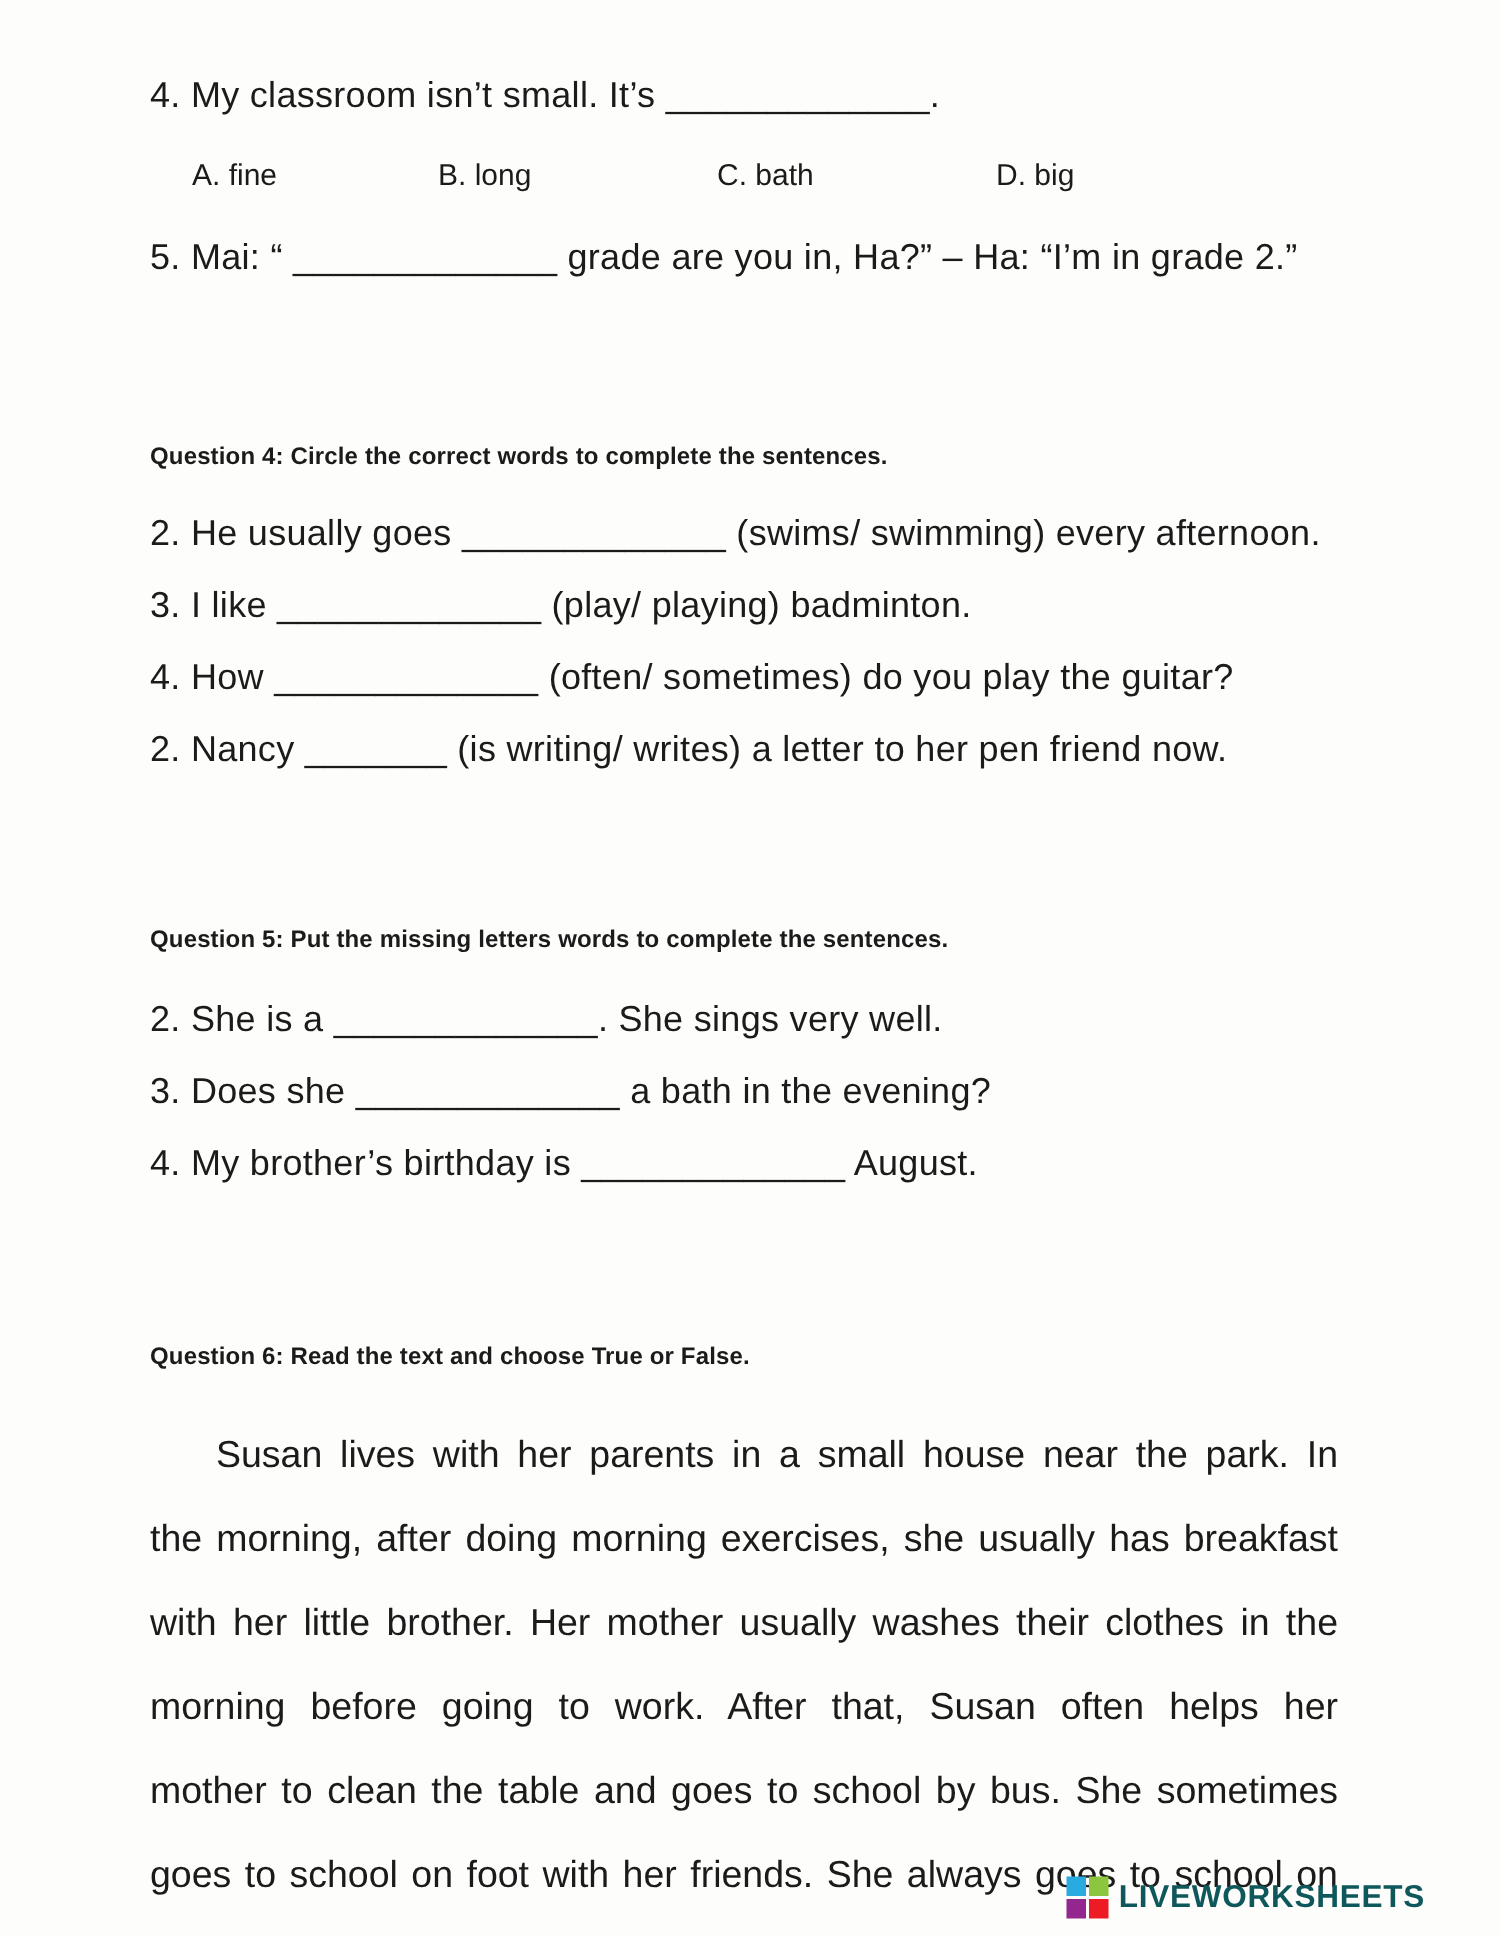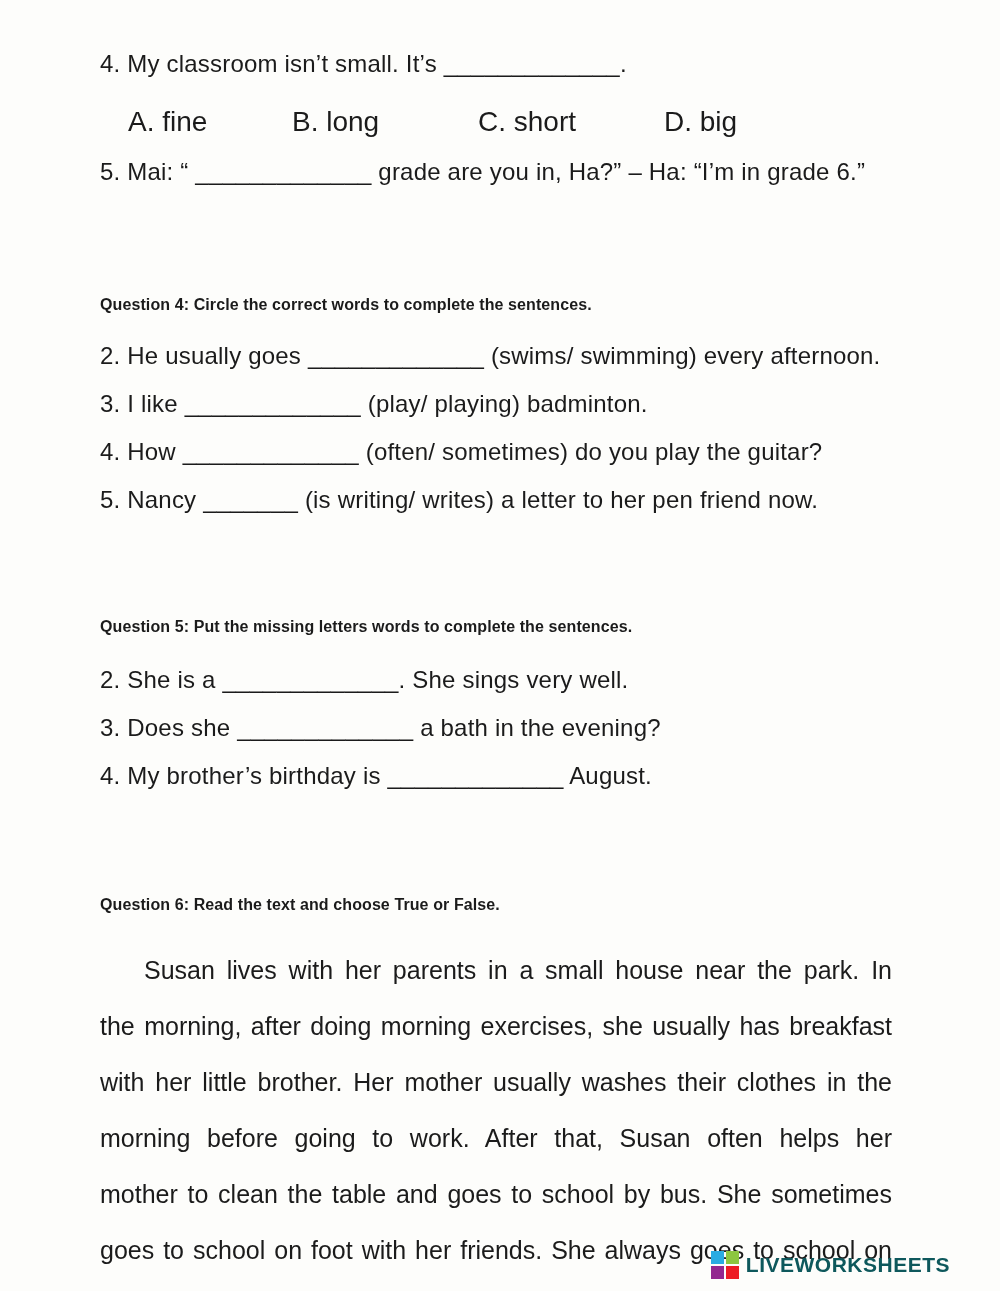--- a/index.html
+++ b/index.html
@@ -17,21 +17,21 @@
   .stem {
     font-size: 24px;
     white-space: nowrap;
     letter-spacing: 0.2px;
   }
   .opts-row {
     position: absolute;
     left: 100px;
     width: 820px;
     height: 34px;
-    font-size: 28px;
+    font-size: 20px;
   }
   .opt { position: absolute; top: 0; white-space: nowrap; cursor: pointer; }
   .opt.o1 { left: 28px; }
   .opt.o2 { left: 192px; }
   .opt.o3 { left: 378px; }
   .opt.o4 { left: 564px; }
   .q-head {
     font-size: 16px;
     font-weight: bold;
     white-space: nowrap;
@@ -75,32 +75,32 @@
 </style>
 </head>
 <body>
 
 <div class="page">
 
   <div class="abs stem" style="top:50px">4. My classroom isn’t small. It’s _____________.</div>
   <div class="opts-row" style="top:106px">
     <span class="opt o1">A. fine</span>
     <span class="opt o2">B. long</span>
-    <span class="opt o3">C. short</span>
+    <span class="opt o3">C. bath</span>
     <span class="opt o4">D. big</span>
   </div>
 
-  <div class="abs stem" style="top:158px">5. Mai: “ _____________ grade are you in, Ha?” – Ha: “I’m in grade 6.”</div>
+  <div class="abs stem" style="top:158px">5. Mai: “ _____________ grade are you in, Ha?” – Ha: “I’m in grade 2.”</div>
 
   <div class="abs q-head" style="top:296px">Question 4: Circle the correct words to complete the sentences.</div>
   <div class="abs items" style="top:342px">
     <div class="line">2. He usually goes _____________ (swims/ swimming) every afternoon.</div>
     <div class="line">3. I like _____________ (play/ playing) badminton.</div>
     <div class="line">4. How _____________ (often/ sometimes) do you play the guitar?</div>
-    <div class="line">5. Nancy _______ (is writing/ writes) a letter to her pen friend now.</div>
+    <div class="line">2. Nancy _______ (is writing/ writes) a letter to her pen friend now.</div>
   </div>
 
   <div class="abs q-head" style="top:618px">Question 5: Put the missing letters words to complete the sentences.</div>
   <div class="abs items" style="top:666px">
     <div class="line">2. She is a _____________. She sings very well.</div>
     <div class="line">3. Does she _____________ a bath in the evening?</div>
     <div class="line">4. My brother’s birthday is _____________ August.</div>
   </div>
 
   <div class="abs q-head" style="top:896px">Question 6: Read the text and choose True or False.</div>

